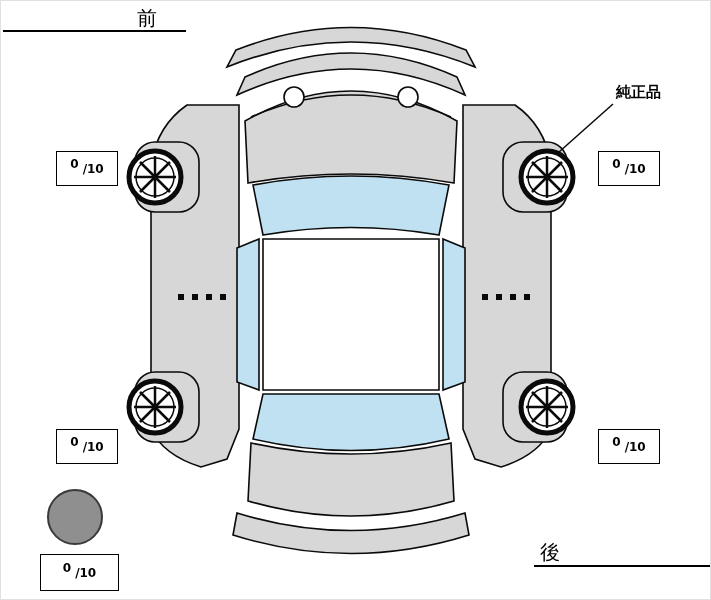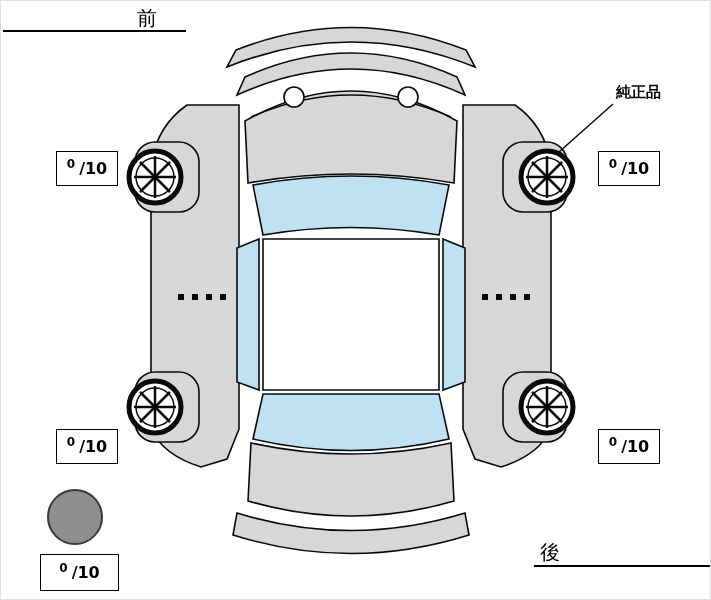--- a/index.html
+++ b/index.html
@@ -24,21 +24,21 @@
     position:absolute;
     width:62px; height:35px;
     background:#fff;
     border:1.5px solid #000;
     display:flex; align-items:center; justify-content:center;
     font-weight:bold;
     box-sizing:border-box;
   }
   .score-box.wide { width:79px; height:37px; }
   .score-val { font-size:12px; margin-right:4px; transform:translateY(-5px); }
-  .score-den { font-size:16px; }
+  .score-den { font-size:12px; }
   #box-fl { left:55px;  top:150px; }
   #box-fr { left:597px; top:150px; }
   #box-rl { left:55px;  top:428px; }
   #box-rr { left:597px; top:428px; }
   #box-spare { left:39px; top:553px; }
 </style>
 </head>
 <body>
 
 <div id="canvas">

